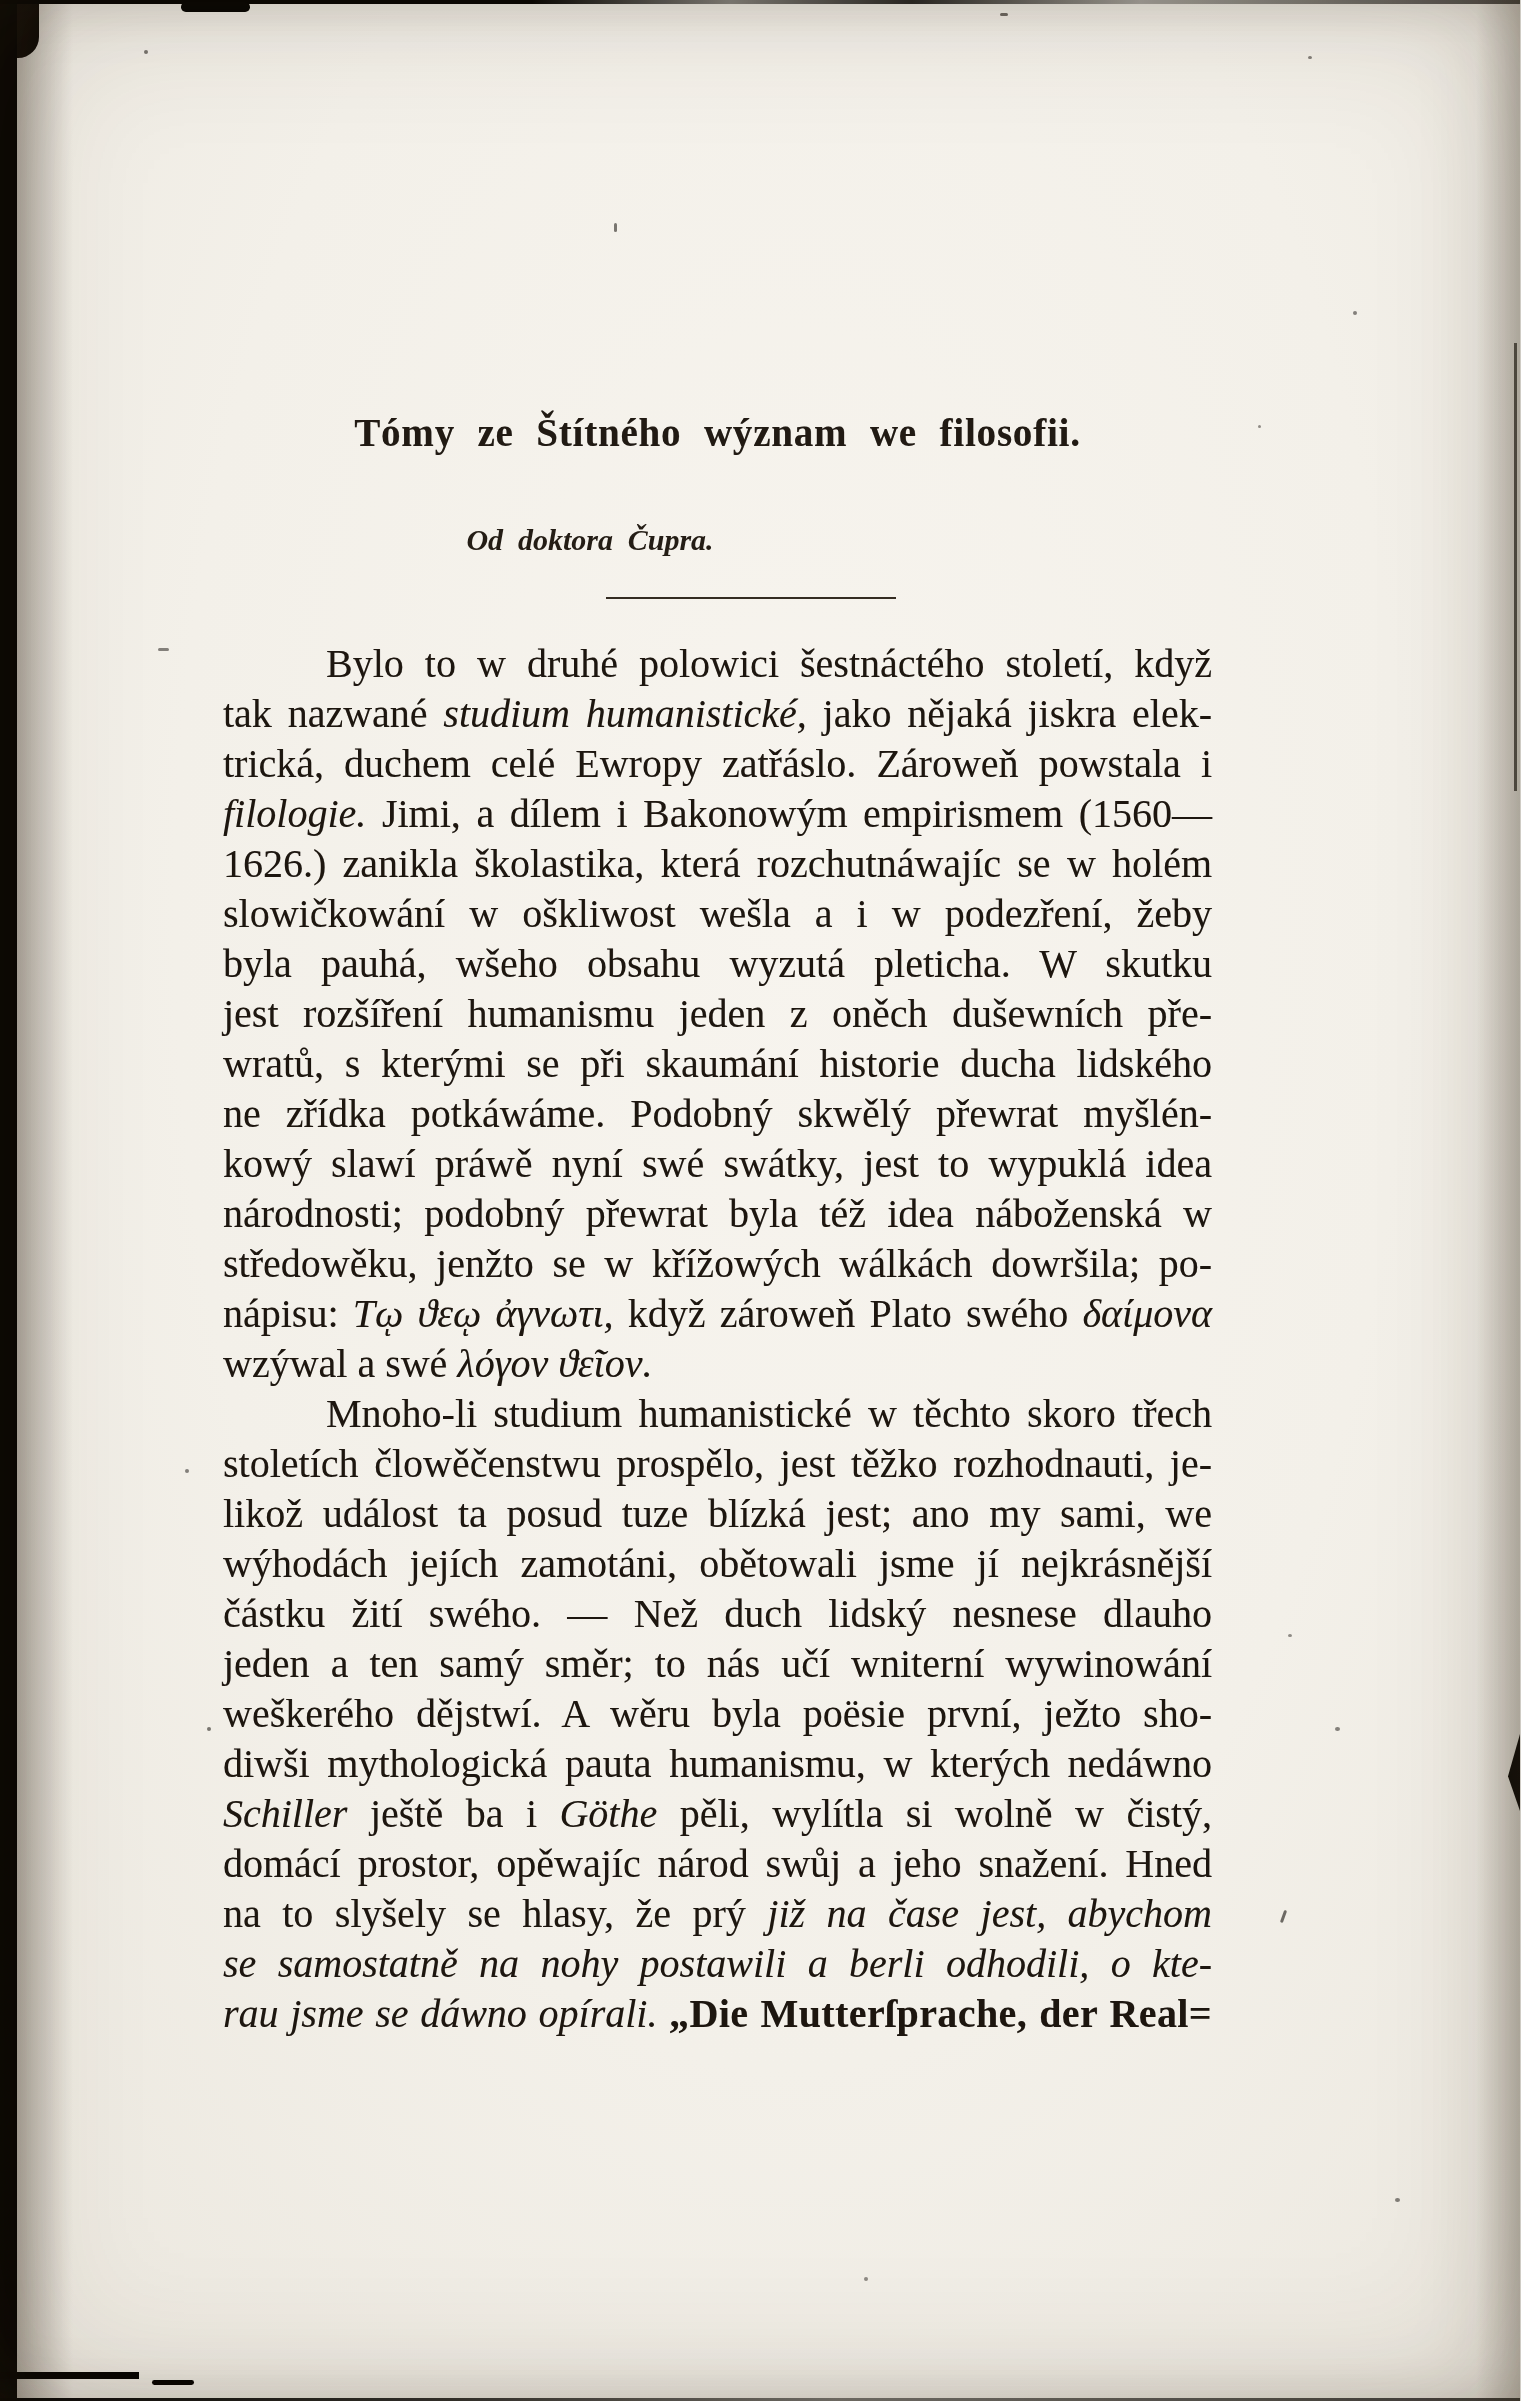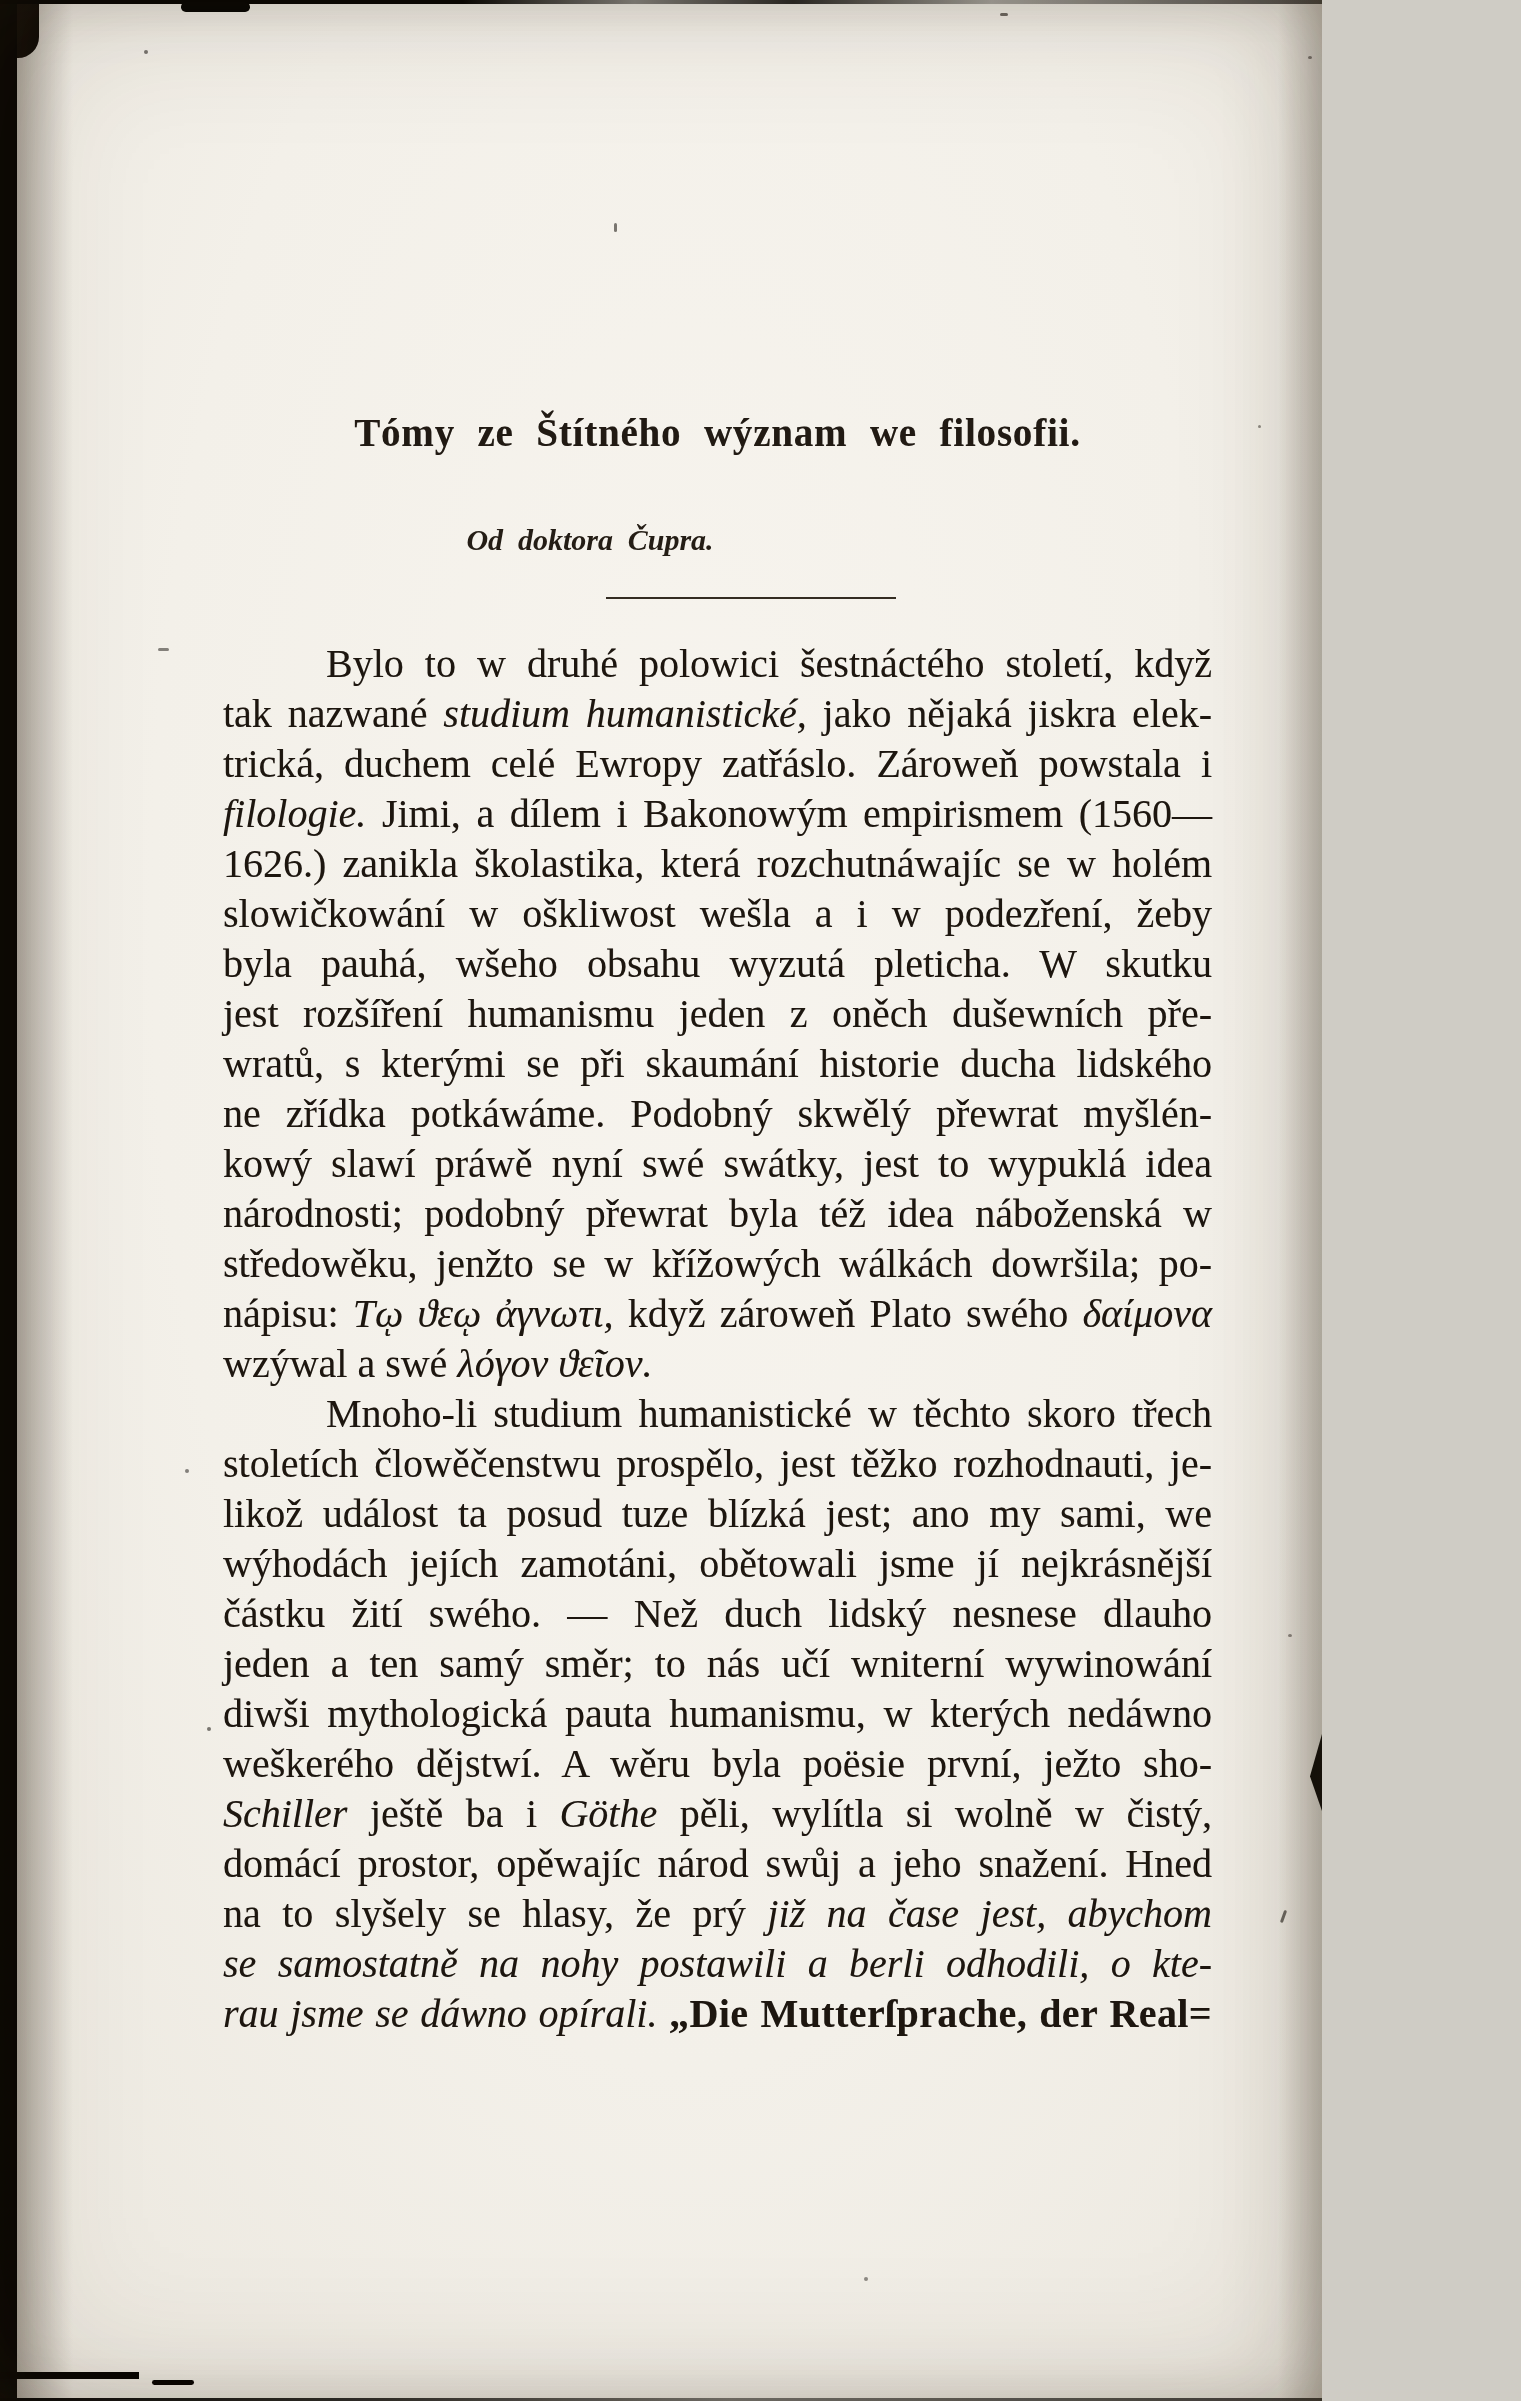--- a/index.html
+++ b/index.html
@@ -1,20 +1,20 @@
 <!DOCTYPE html>
 <html style="font-size:13px"><head>
 <meta charset="utf-8">
 <style>
   * { margin:0; padding:0; box-sizing:border-box; }
   html,body { width:1522px; height:2401px; }
   body { font-family:"Liberation Serif","DejaVu Serif",serif; background:#cfccc5; }
 
   .page {
-    position:relative; width:1322px; height:2401px; overflow:hidden;
+    position:relative; width:1520px; height:2401px; overflow:hidden;
     background: radial-gradient(ellipse at 52% 38%, #f7f4ee 0%, #f3f0e9 55%, #ebe7de 100%);
     color:#1d160f;
   }
   .vignette {
     position:absolute; inset:0; pointer-events:none;
     box-shadow: inset 0 0 153px rgba(60,45,25,0.16), inset -36px 0 73px rgba(60,45,25,0.10), inset 20px 0 48px rgba(40,30,18,0.12);
   }
 
   
   .binding { position:absolute; left:0; top:0; width:17px; height:100%; background:#080604; }
@@ -114,22 +114,22 @@
         <div class="line"><span>nápisu: </span><span class="it">Τῳ ϑεῳ ἀγνωτι,</span><span> když zároweň Plato swého </span><span class="it">δαίμονα</span></div>
         <div class="line no-just"><span>wzýwal a swé </span><span class="it">λόγον ϑεῖον.</span></div>
       </div>
       <div class="paragraph">
         <div class="line indent"><span>Mnoho-li studium humanistické w těchto skoro třech</span></div>
         <div class="line"><span>stoletích člowěčenstwu prospělo, jest těžko rozhodnauti, je-</span></div>
         <div class="line"><span>likož událost ta posud tuze blízká jest; ano my sami, we</span></div>
         <div class="line"><span>wýhodách jejích zamotáni, obětowali jsme jí nejkrásnější</span></div>
         <div class="line"><span>částku žití swého. — Než duch lidský nesnese dlauho</span></div>
         <div class="line"><span>jeden a ten samý směr; to nás učí wniterní wywinowání</span></div>
+        <div class="line"><span>weškerého dějstwí. A wěru byla poësie první, ježto sho-</span></div>
         <div class="line"><span>diwši mythologická pauta humanismu, w kterých nedáwno</span></div>
-        <div class="line"><span>weškerého dějstwí. A wěru byla poësie první, ježto sho-</span></div>
         <div class="line"><span class="it">Schiller</span><span> ještě ba i </span><span class="it">Göthe</span><span> pěli, wylítla si wolně w čistý,</span></div>
         <div class="line"><span>domácí prostor, opěwajíc národ swůj a jeho snažení. Hned</span></div>
         <div class="line"><span>na to slyšely se hlasy, že prý </span><span class="it">již na čase jest, abychom</span></div>
         <div class="line"><span class="it">se samostatně na nohy postawili a berli odhodili, o kte-</span></div>
         <div class="line"><span class="it">rau jsme se dáwno opírali.</span><span> </span><span class="fr">„Die Mutterſprache, der Real=</span></div>
       </div>
     </div>
 
   <div class="edge-shade"></div>
   <div class="vignette"></div>

